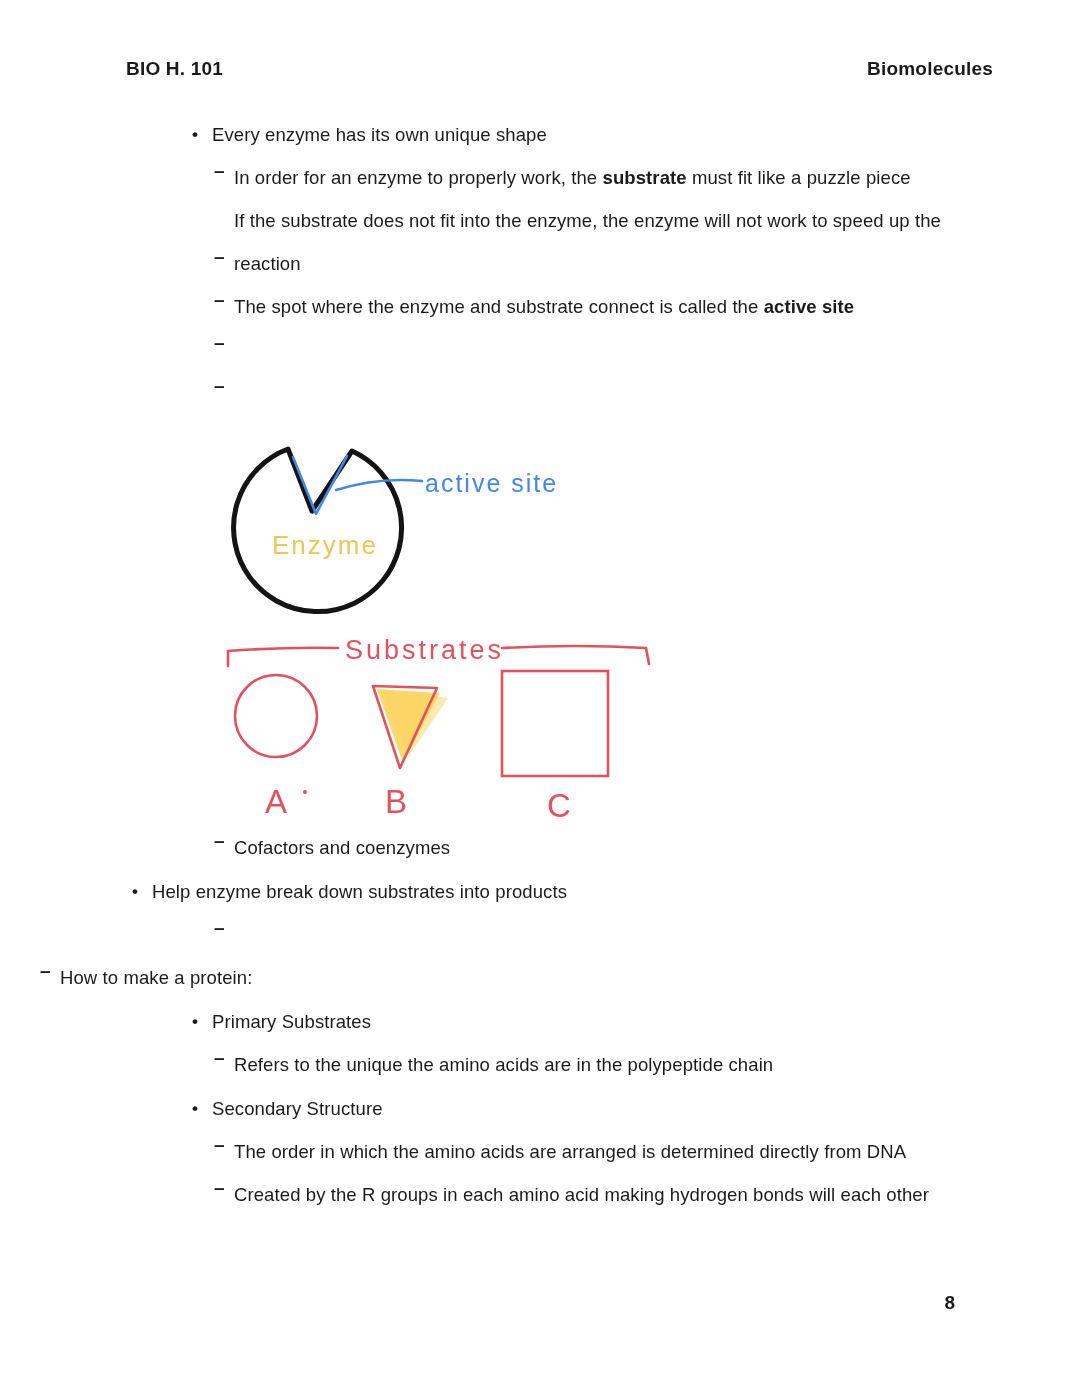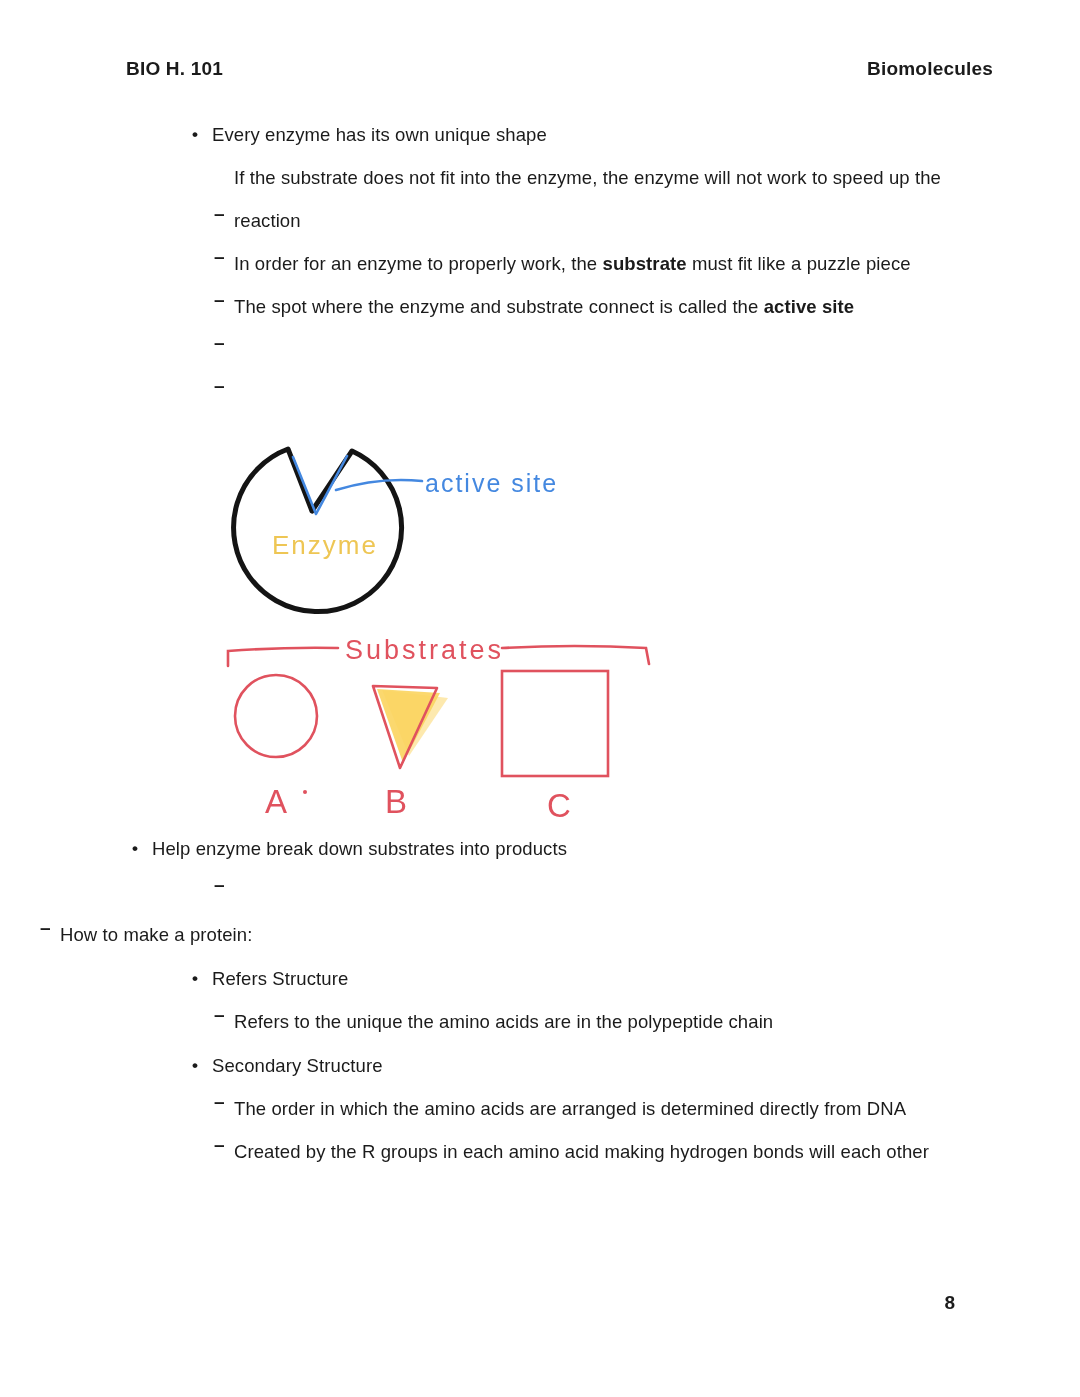--- a/index.html
+++ b/index.html
@@ -67,26 +67,26 @@
 
 <main class="notes">
 
   <div class="note l2">
       <span class="marker m-dot"></span>
       <p class="note-text"><span>Every enzyme has its own unique shape</span></p>
     </div>
 
   <div class="note l3">
       <span class="marker m-dash"></span>
-      <p class="note-text"><span>If the substrate does not fit into the enzyme, the enzyme will not work to speed up the</span><br><span>reaction</span></p>
+      <p class="note-text"><span>In order for an enzyme to properly work, the </span><span class="b">substrate</span><span> must fit like a puzzle piece</span></p>
     </div>
 
   <div class="note l3">
       <span class="marker m-dash"></span>
-      <p class="note-text"><span>In order for an enzyme to properly work, the </span><span class="b">substrate</span><span> must fit like a puzzle piece</span></p>
+      <p class="note-text"><span>If the substrate does not fit into the enzyme, the enzyme will not work to speed up the</span><br><span>reaction</span></p>
     </div>
 
   <div class="note l3">
       <span class="marker m-dash"></span>
       <p class="note-text"><span>The spot where the enzyme and substrate connect is called the </span><span class="b">active site</span></p>
     </div>
 
   <div class="note l3">
       <span class="marker m-dash"></span>
     </div>
@@ -118,38 +118,42 @@
 
       <rect x="292" y="235" width="106" height="105" fill="none" stroke-width="2.6" stroke="#e0525e"></rect>
 
       <text x="55" y="377" font-size="33" font-family="Liberation Sans, sans-serif" fill="#e0525e">A</text>
       <circle cx="95" cy="356" r="2" fill="#e0525e"></circle>
       <text x="175" y="377" font-size="33" font-family="Liberation Sans, sans-serif" fill="#e0525e">B</text>
       <text x="337" y="381" font-size="33" font-family="Liberation Sans, sans-serif" fill="#e0525e">C</text>
     </svg>
   </div>
 
+  <div class="note l3">
+      <span class="marker m-dash"></span>
+      <p class="note-text"><span>Cofactors and coenzymes</span></p>
+    </div>
 
   <div class="note l4">
       <span class="marker m-dot"></span>
       <p class="note-text"><span>Help enzyme break down substrates into products</span></p>
     </div>
 
   <div class="note l3">
       <span class="marker m-dash"></span>
     </div>
 
   <div class="note l1">
       <span class="marker m-dash"></span>
       <p class="note-text"><span>How to make a protein:</span></p>
     </div>
 
   <div class="note l2">
       <span class="marker m-dot"></span>
-      <p class="note-text"><span>Refers Structure</span></p>
+      <p class="note-text"><span>Primary Substrates</span></p>
     </div>
 
   <div class="note l3">
       <span class="marker m-dash"></span>
       <p class="note-text"><span>Refers to the unique the amino acids are in the polypeptide chain</span></p>
     </div>
 
   <div class="note l2">
       <span class="marker m-dot"></span>
       <p class="note-text"><span>Secondary Structure</span></p>

